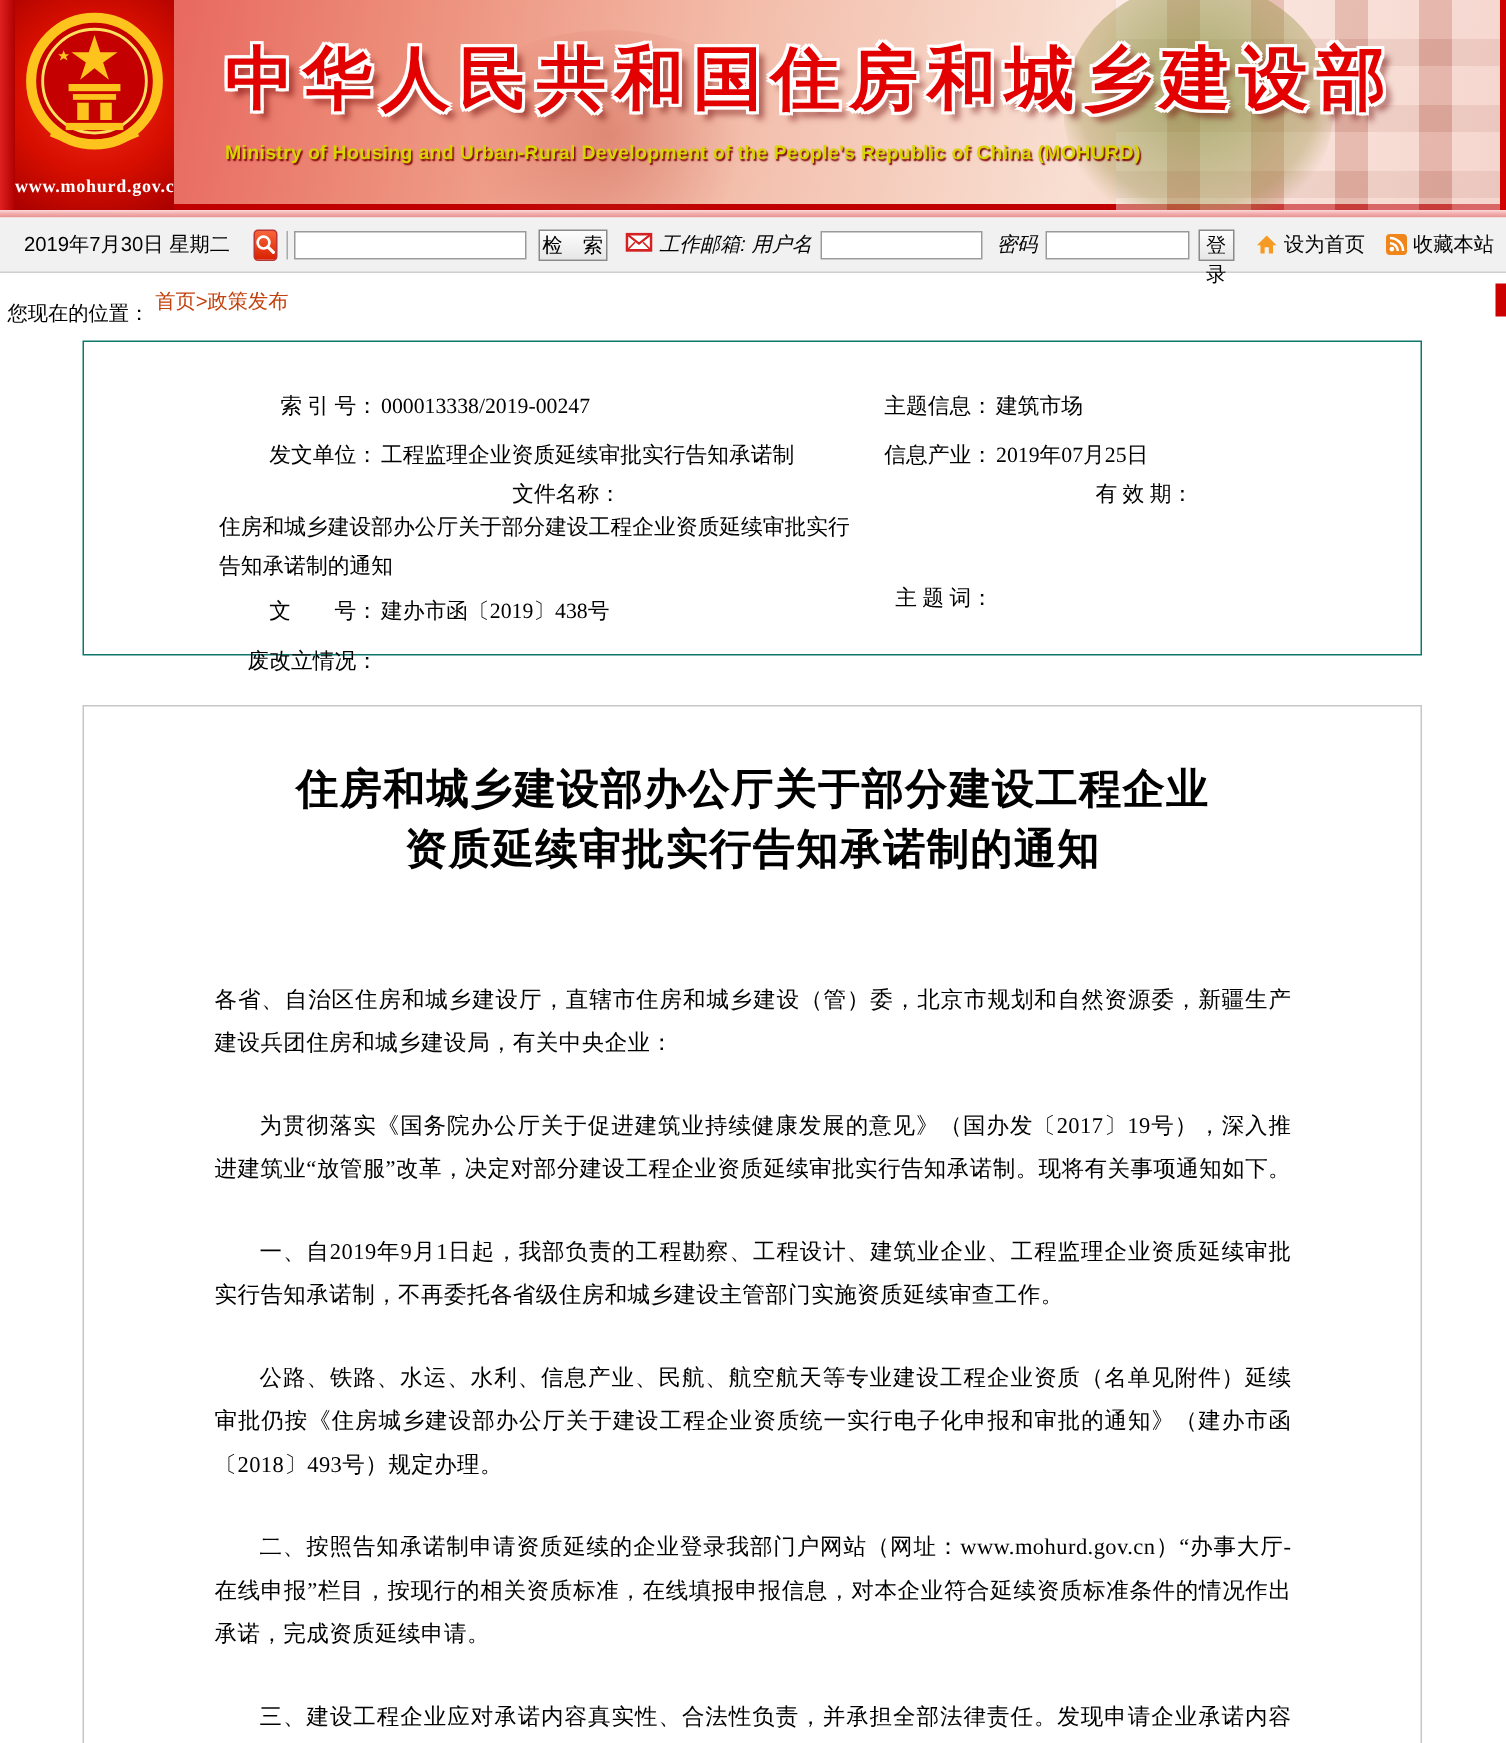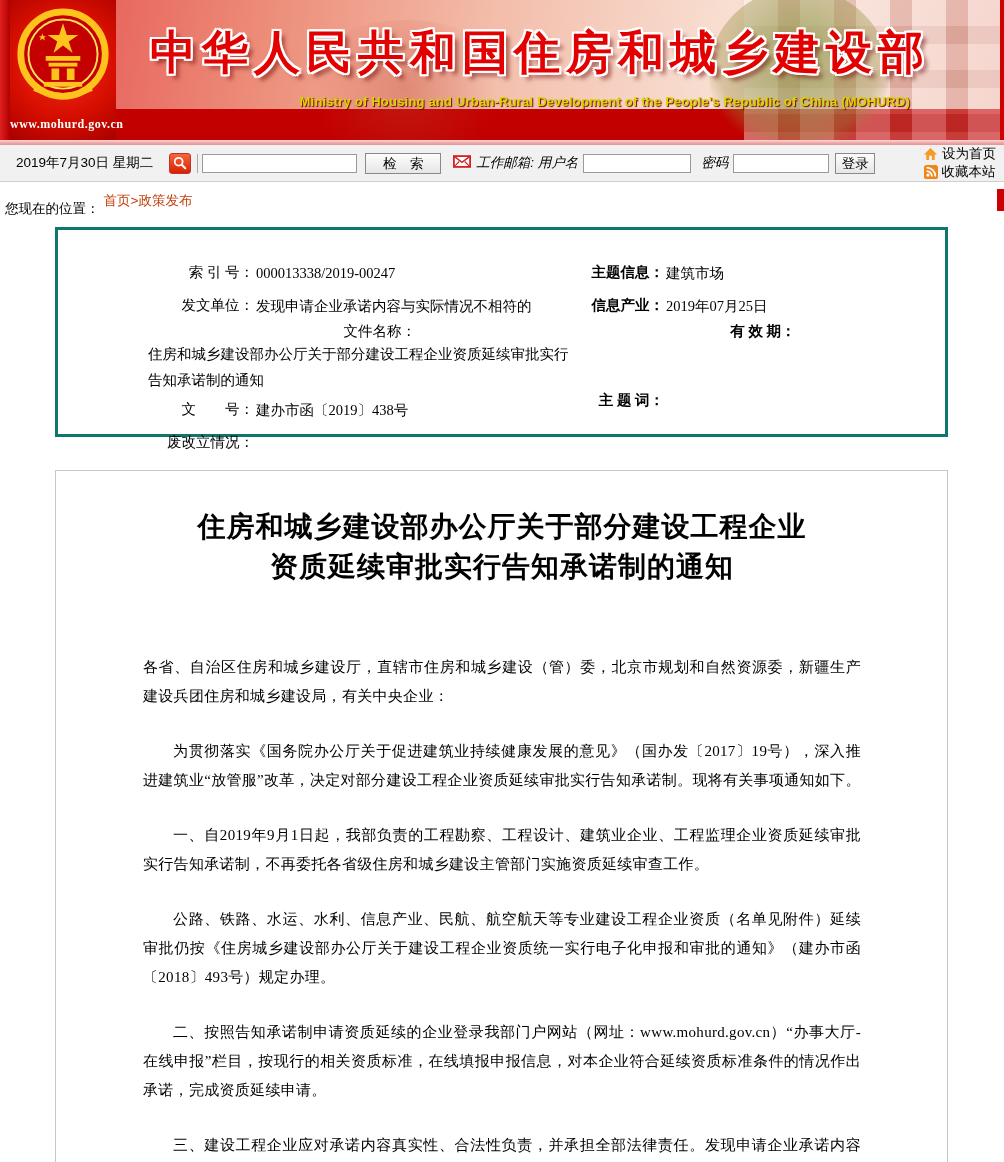--- a/index.html
+++ b/index.html
@@ -8,35 +8,35 @@
 
   
   .header { position:relative; height:140px; background:linear-gradient(180deg,#d40000,#c00000); overflow:hidden; }
   .header-left-edge { position:absolute; left:0; top:0; width:10px; height:140px;
      background:linear-gradient(90deg,#e02020,#b00000); }
   .emblem-panel { position:absolute; left:10px; top:0; width:106px; height:140px;
      background:radial-gradient(circle at 50% 45%, #f03020 0%, #d80f00 55%, #a80000 100%); }
   .emblem-panel svg { display:block; margin:6px auto 0; }
   .site-url { position:absolute; bottom:8px; width:100%; text-align:center; color:#fff;
      font-weight:bold; font-size:12px; letter-spacing:0.5px; font-family:"Liberation Serif",serif; }
-  .banner { position:absolute; left:116px; top:0; right:0; height:109px;
+  .banner { position:absolute; left:116px; top:0; right:0; height:136px;
      background:linear-gradient(100deg,#e8685f 0%,#ec8b77 16%,#f3bdaa 42%,#f8dfd2 68%,#f2c8ba 88%,#eeb9ad 100%); }
   .banner-windows { position:absolute; right:0; top:0; width:260px; height:140px; opacity:.55;
      background:
        repeating-linear-gradient(90deg, rgba(255,255,255,.55) 0 34px, rgba(190,120,110,.45) 34px 56px),
        repeating-linear-gradient(180deg, rgba(255,255,255,.4) 0 26px, rgba(150,90,80,.35) 26px 44px); }
   .banner-tree { position:absolute; right:115px; top:-12px; width:180px; height:170px; border-radius:50%;
      background:radial-gradient(circle at 50% 40%, rgba(140,150,70,.75), rgba(150,140,60,.35) 60%, rgba(150,120,60,0) 72%); }
   .banner-tree2 { position:absolute; left:180px; top:20px; width:220px; height:140px; border-radius:50%;
      background:radial-gradient(circle at 50% 50%, rgba(190,70,50,.35), rgba(190,70,50,0) 70%); }
   .header-right-edge { position:absolute; right:0; top:0; width:4px; height:140px; background:#d10000; }
   .banner-title { position:absolute; left:34px; top:22px; width:760px; text-align:center;
      font-size:46px; font-weight:bold; letter-spacing:6px; color:#e30000; white-space:nowrap;
      text-shadow:-2px 0 #fff,2px 0 #fff,0 -2px #fff,0 2px #fff,-2px -2px #fff,2px 2px #fff,-2px 2px #fff,2px -2px #fff,5px 5px 4px rgba(110,0,0,.55); }
-  .banner-subtitle { position:absolute; left:34px; top:94px; width:760px; text-align:right;
+  .banner-subtitle { position:absolute; left:34px; top:94px; width:760px; text-align:left;
      font-size:13px; font-weight:bold; color:#d8d500; letter-spacing:.2px;
      text-shadow:1px 1px 1px #7a0000; }
   .header-sep { height:5px; background:linear-gradient(180deg,#fbdada 0%,#f3b0b0 45%,#e58f8f 100%); }
 
   
   .toolbar { height:37px; background:#f1f1f1; border-bottom:1px solid #cfcfcf;
      display:flex; align-items:center; font-size:13.5px; color:#000; padding:0 8px; }
   .tb-date { margin-left:8px; white-space:nowrap; }
   .mag-btn { width:22px; height:21px; margin-left:16px; border:1px solid #b33; border-radius:3px;
      background:linear-gradient(180deg,#f8653a,#d92100); display:flex; align-items:center; justify-content:center; }
@@ -46,42 +46,42 @@
   .btn { height:21px; border:1px solid #8a8a8a; background:linear-gradient(180deg,#fdfdfd,#e6e6e6);
      font-size:13.5px; color:#000; text-align:center; line-height:19px; cursor:pointer;
      font-family:"Liberation Sans","DejaVu Sans",sans-serif; }
   .search-btn { width:76px; margin-left:8px; }
   .mail-icon { margin-left:12px; }
   .tb-label { margin-left:5px; white-space:nowrap;font-style:italic; }
   .user-input { width:108px; margin-left:5px; }
   .pwd-label { margin-left:10px; }
   .pwd-input { width:96px; margin-left:5px; }
   .login-btn { width:40px; margin-left:6px; }
-  .tb-right { margin-left:auto; display:flex; align-items:center;flex-direction:column; }
+  .tb-right { margin-left:auto; display:flex; align-items:center; }
   .tb-link { display:flex; align-items:center; margin-left:14px; color:#000; cursor:pointer; white-space:nowrap; }
   .tb-link .ic { margin-right:4px; display:flex; }
 
   
   .crumb-row { height:34px; display:flex; align-items:center; position:relative; padding-left:5px;
      font-size:13.5px; margin-top:2px; }
   .crumb-label { color:#000000; font-weight:normal;margin-top:16px; }
   .crumb-path { color:#c2410c; margin-left:4px; cursor:pointer; }
   .crumb-right-mark { position:absolute; right:0; top:5px; width:7px; height:22px; background:#cc0000; }
 
   
   .meta-box { position:absolute; left:55px; top:227px; width:893px; height:210px;
-     border:3px solid #0f766e; background:#fff; padding:26px 18px 10px 0;
+     border:1px solid #0f766e; background:#fff; padding:26px 18px 10px 0;
      font-family:"Liberation Serif","DejaVu Serif",serif; font-size:14.5px; color:#000; display:flex; }
   .meta-left { flex:0 0 520px; padding-left:88px; }
   .meta-right { flex:1; }
   .meta-row { display:flex; align-items:center; min-height:33px; }
   .meta-row.tall { min-height:62px;flex-direction:column; }
   .meta-label { width:108px; text-align:right; flex-shrink:0; white-space:nowrap; }
   .meta-value { flex:1; line-height:26px; padding-left:2px; }
-  .meta-right .meta-label { width:86px;font-weight:bold; }
+  .meta-right .meta-label { width:86px; }
 
   
   .doc-box { position:absolute; left:55px; top:470px; width:893px; height:720px;
      border:1px solid #c6c6c6; background:#fff; padding:36px 86px 30px 87px;
      font-family:"Liberation Serif","DejaVu Serif",serif; color:#000; }
   .doc-title { text-align:center; font-size:28px; font-weight:bold; line-height:40px; letter-spacing:1px; }
   .doc-body { margin-top:66px; font-size:15px; line-height:29px; text-align:justify; letter-spacing:.3px; }
   .doc-body p { margin-bottom:26px; }
   .doc-body p.indent { text-indent:2em; }
 </style>
@@ -173,21 +173,21 @@
   </div>
 
   <div class="meta-box">
     <div class="meta-left">
       <div class="meta-row">
         <span class="meta-label">索 引 号：</span>
         <span class="meta-value">000013338/2019-00247</span>
       </div>
       <div class="meta-row">
         <span class="meta-label">发文单位：</span>
-        <span class="meta-value">发现申请企业承诺内容与实际情况不相符的</span>
+        <span class="meta-value">工程监理企业资质延续审批实行告知承诺制</span>
       </div>
       <div class="meta-row tall">
         <span class="meta-label">文件名称：</span>
         <span class="meta-value">住房和城乡建设部办公厅关于部分建设工程企业资质延续审批实行告知承诺制的通知</span>
       </div>
       <div class="meta-row">
         <span class="meta-label">文　　号：</span>
         <span class="meta-value">建办市函〔2019〕438号</span>
       </div>
       <div class="meta-row">

